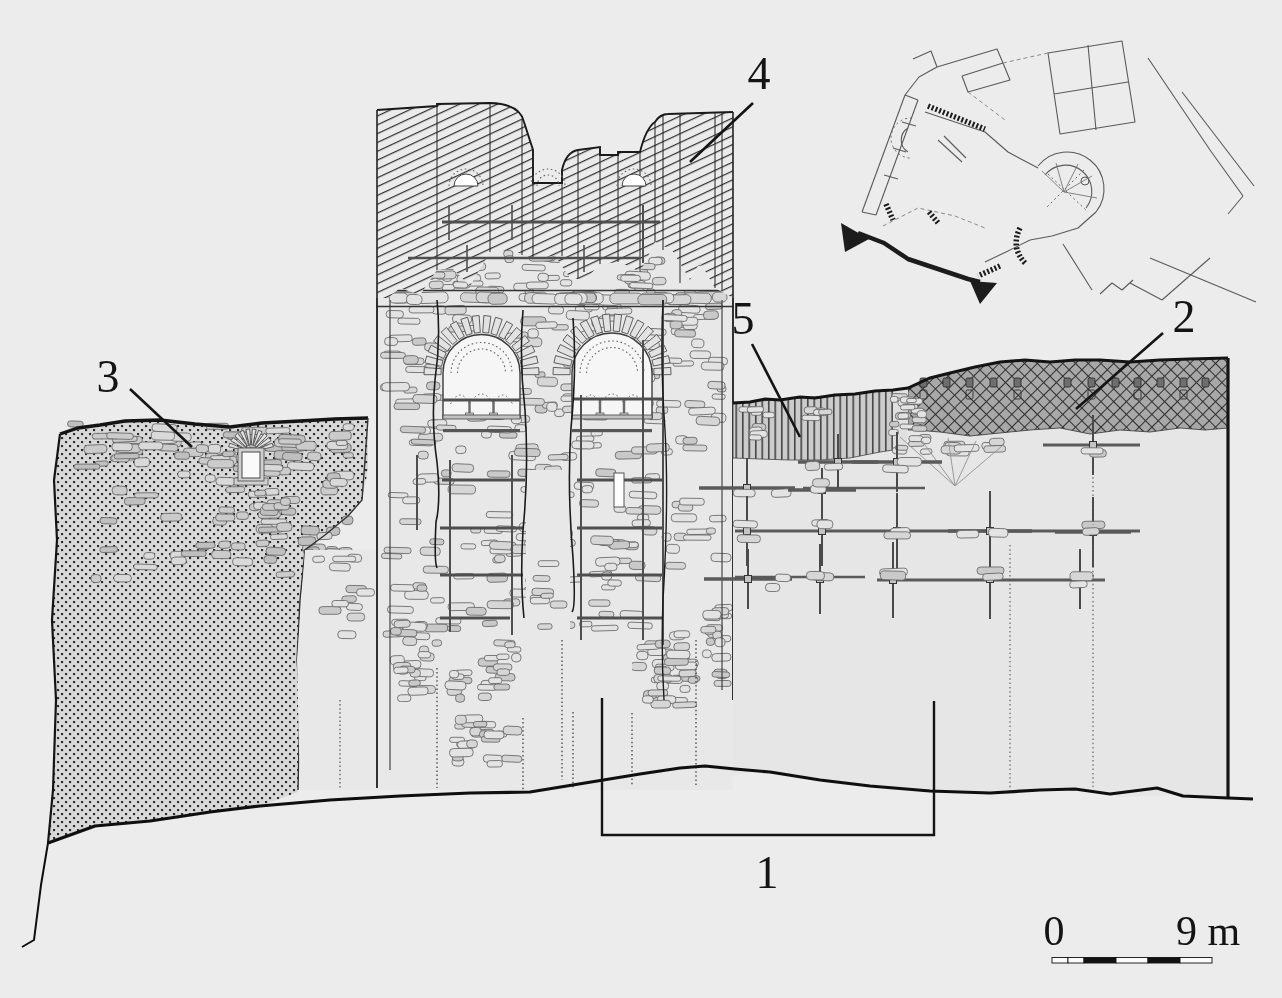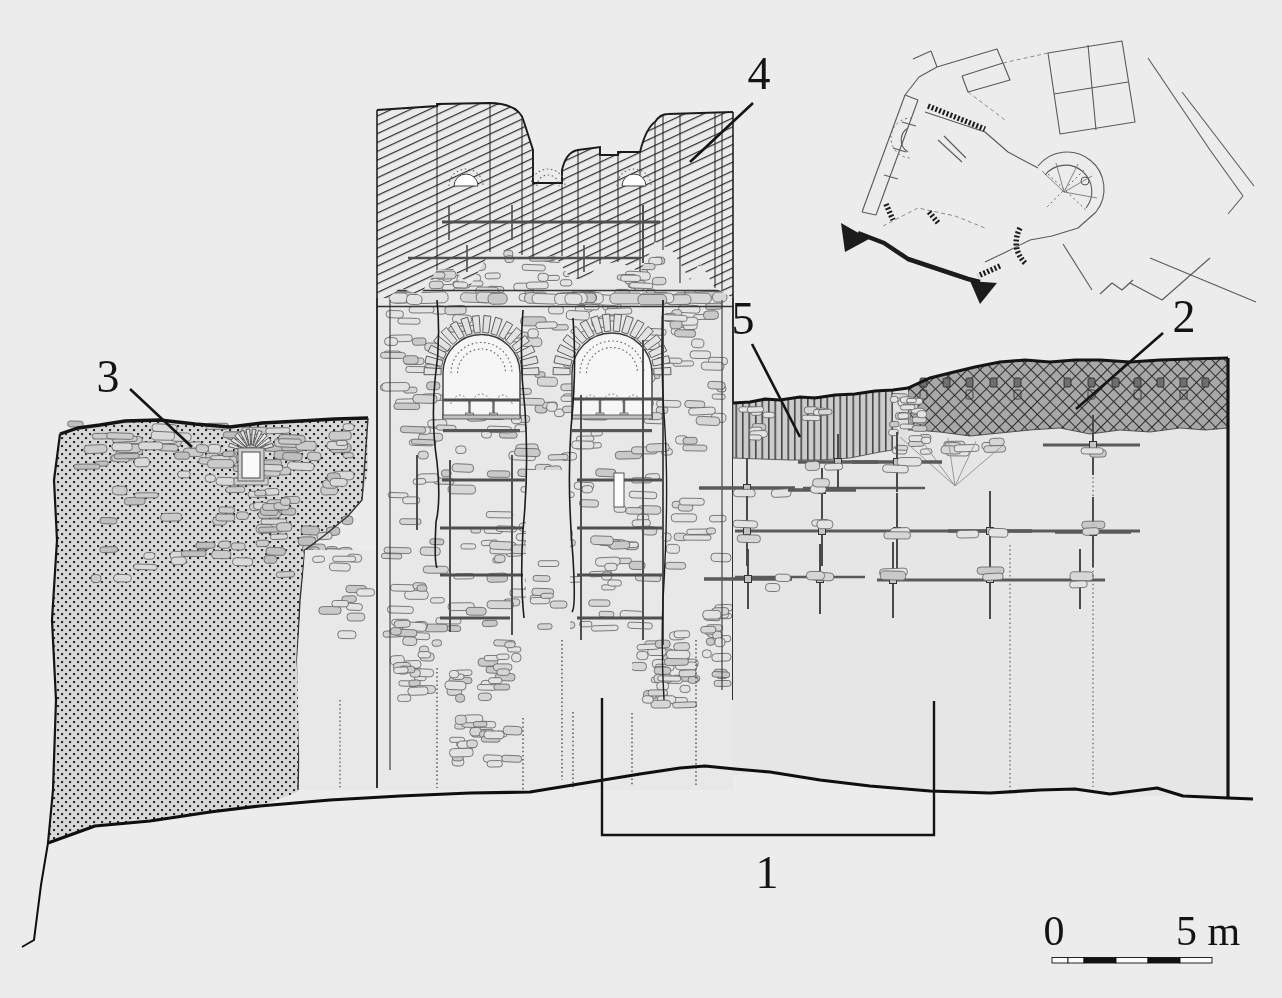--- a/index.html
+++ b/index.html
@@ -1061,14 +1061,14 @@
         <rect x="1180.0" y="957.5" width="32.0" height="5.5" fill="#fbfbfb" stroke="#111" stroke-width="0.9"></rect>
       </g>
     </svg>
 
   <div class="lbl" style="left:767px;top:873px">1</div>
   <div class="lbl" style="left:1184px;top:317px">2</div>
   <div class="lbl" style="left:108px;top:377px">3</div>
   <div class="lbl" style="left:759px;top:74px">4</div>
   <div class="lbl" style="left:743px;top:319px">5</div>
   <div class="lbl scale" style="left:1054px;top:931px">0</div>
-  <div class="lbl scale" style="left:1208px;top:931px">5 m</div>
+  <div class="lbl scale" style="left:1208px;top:931px">9 m</div>
 </div>
 
 </body></html>

